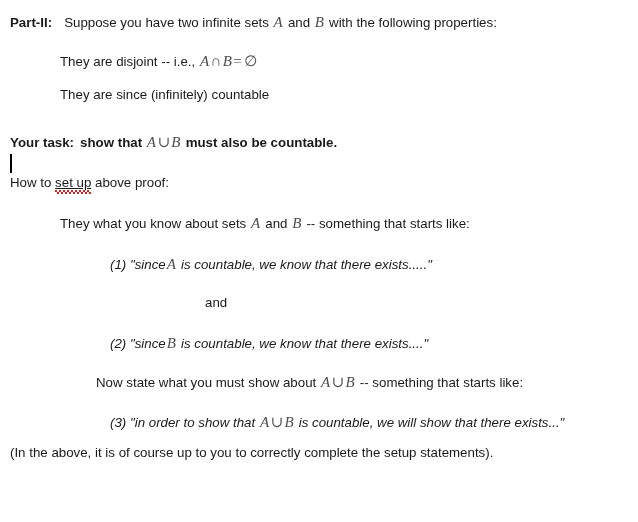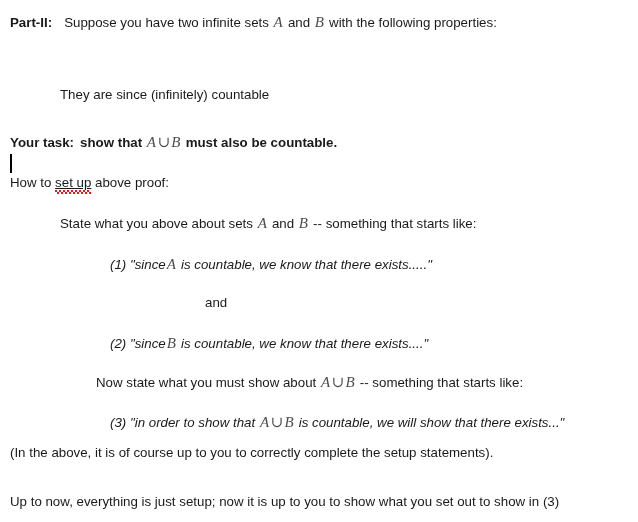--- a/index.html
+++ b/index.html
@@ -100,39 +100,43 @@
 <div class="doc">
 
   <div class="line ind0" style="top:14px;">
     <span class="bold">Part-II:</span><span class="sp-wide"></span><span>Suppose you have two infinite sets</span>
     <span class="math"><span class="var">A</span></span>
     <span>and</span>
     <span class="math"><span class="var">B</span></span>
     <span>with the following properties:</span>
   </div>
 
+  <div class="line ind1" style="top:53px;">
+    <span>They are disjoint -- i.e.,</span>
+    <span class="math"><span class="var">A</span><span class="op">∩</span><span class="var">B</span><span class="op">=</span><span class="op">∅</span></span>
+  </div>
 
   <div class="line ind1" style="top:87px;">
     <span>They are since (infinitely) countable</span>
   </div>
 
   <div class="line ind0 bold" style="top:134px;">
     <span>Your task:</span><span class="sp"></span><span>show that</span>
     <span class="math"><span class="var">A</span><span class="op">∪</span><span class="var">B</span></span>
     <span>must also be countable.</span>
   </div>
 
   <div id="caret"></div>
 
   <div class="line ind0" style="top:175px;">
     <span>How to </span><span class="squiggle">set up</span><span> above proof:</span>
   </div>
 
   <div class="line ind1" style="top:215px;">
-    <span>State what you above about sets</span>
+    <span>They what you know about sets</span>
     <span class="math"><span class="var">A</span></span>
     <span>and</span>
     <span class="math"><span class="var">B</span></span>
     <span>-- something that starts like:</span>
   </div>
 
   <div class="line ind2 ital" style="top:256px;">
     <span>(1)</span>
     <span>"since</span><span class="math"><span class="var">A</span></span>
     <span>is countable, we know that there exists....."</span>
@@ -158,17 +162,14 @@
     <span>(3)</span>
     <span>"in order to show that</span>
     <span class="math"><span class="var">A</span><span class="op">∪</span><span class="var">B</span></span>
     <span>is countable, we will show that there exists..."</span>
   </div>
 
   <div class="line ind0" style="top:445px;">
     <span>(In the above, it is of course up to you to correctly complete the setup statements).</span>
   </div>
 
-  <div class="line ind0" style="top:494px;">
-    <span>Up to now, everything is just setup;  now it is up to you to show what you set out to show in (3)</span>
-  </div>
 
 </div>
 
 </body></html>

